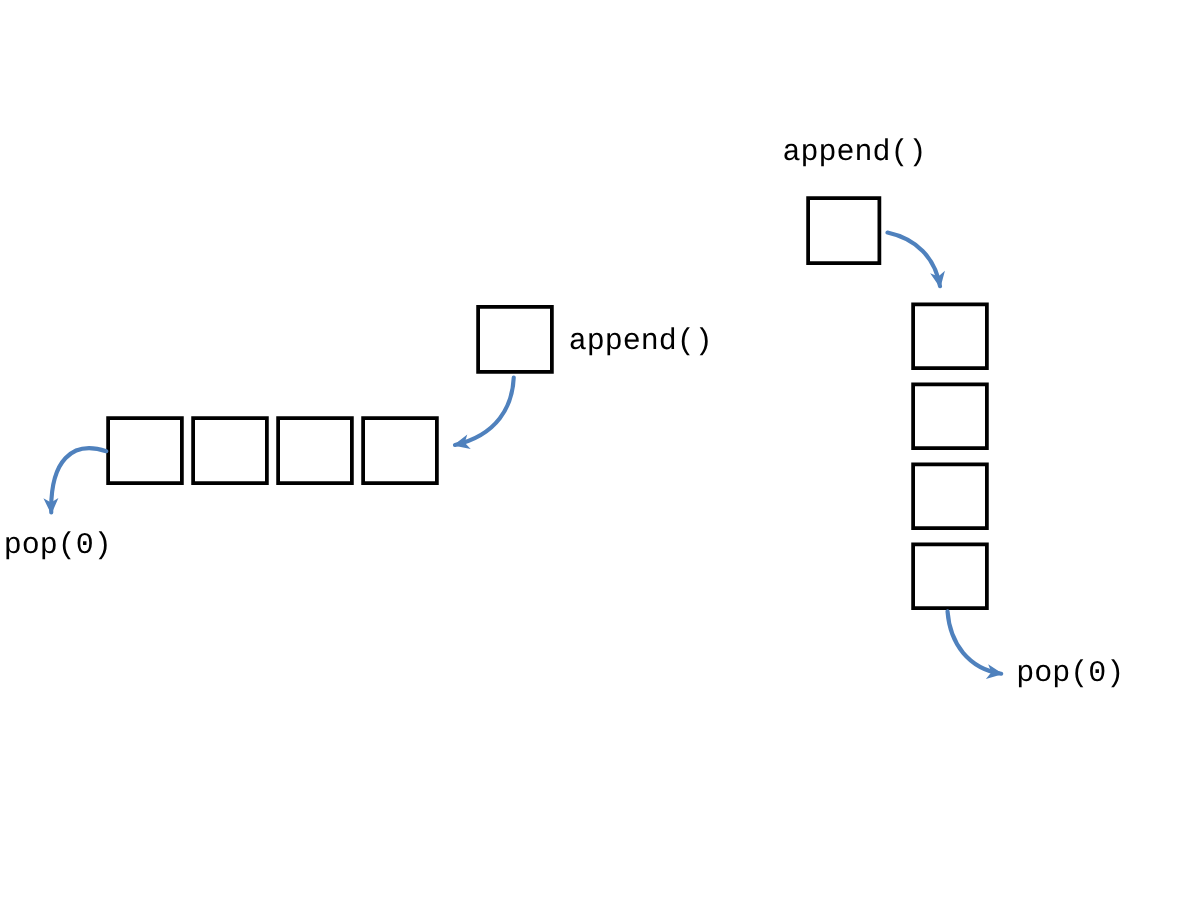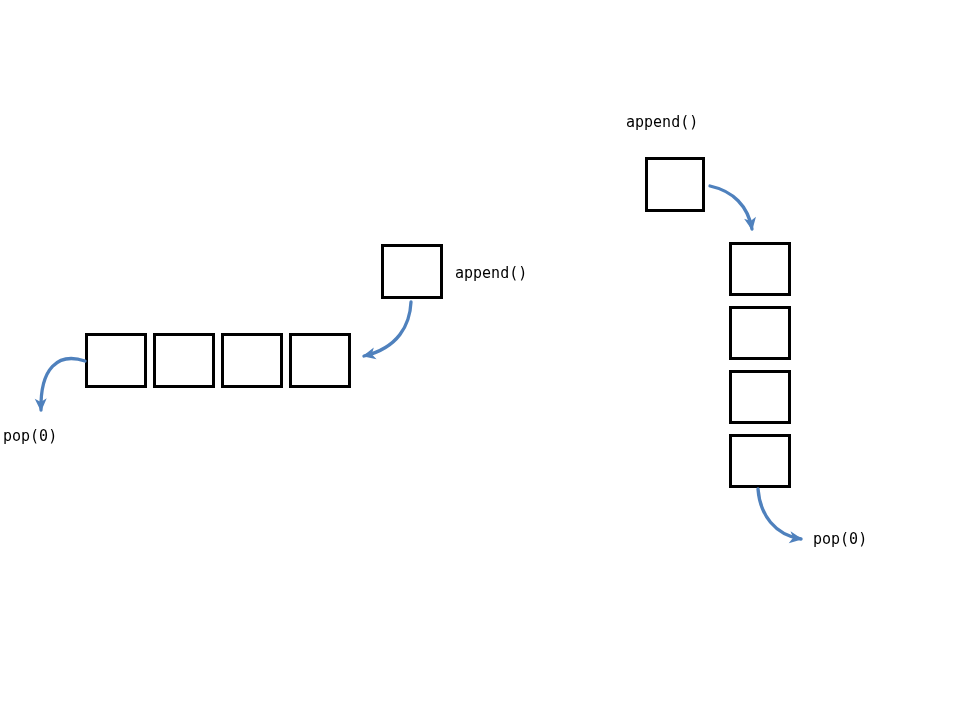--- a/index.html
+++ b/index.html
@@ -44,25 +44,26 @@
     top: 242px;
     display: flex;
     flex-direction: column;
     gap: 10px;
   }
   .col .cell { width: 62px; height: 54px; }
   .append-box-left  { left: 381px; top: 244px; width: 62px; height: 55px; }
   .append-box-right { left: 645px; top: 157px; width: 60px; height: 55px; }
   .label {
     position: absolute;
-    font-size: 15px;
+    font-size: 24px;
     line-height: 21px;
     color: #000000;
     white-space: pre;
     letter-spacing: 0px;
+    font-family: Liberation Mono, monospace;
   }
   .append-left  { left: 455px; top: 263px; }
   .append-right { left: 626px; top: 112px; }
   .pop-left     { left: 3px;   top: 426px; }
   .pop-right    { left: 813px; top: 529px; }
   .arrows {
     position: absolute;
     left: 0;
     top: 0;
     width: 960px;

